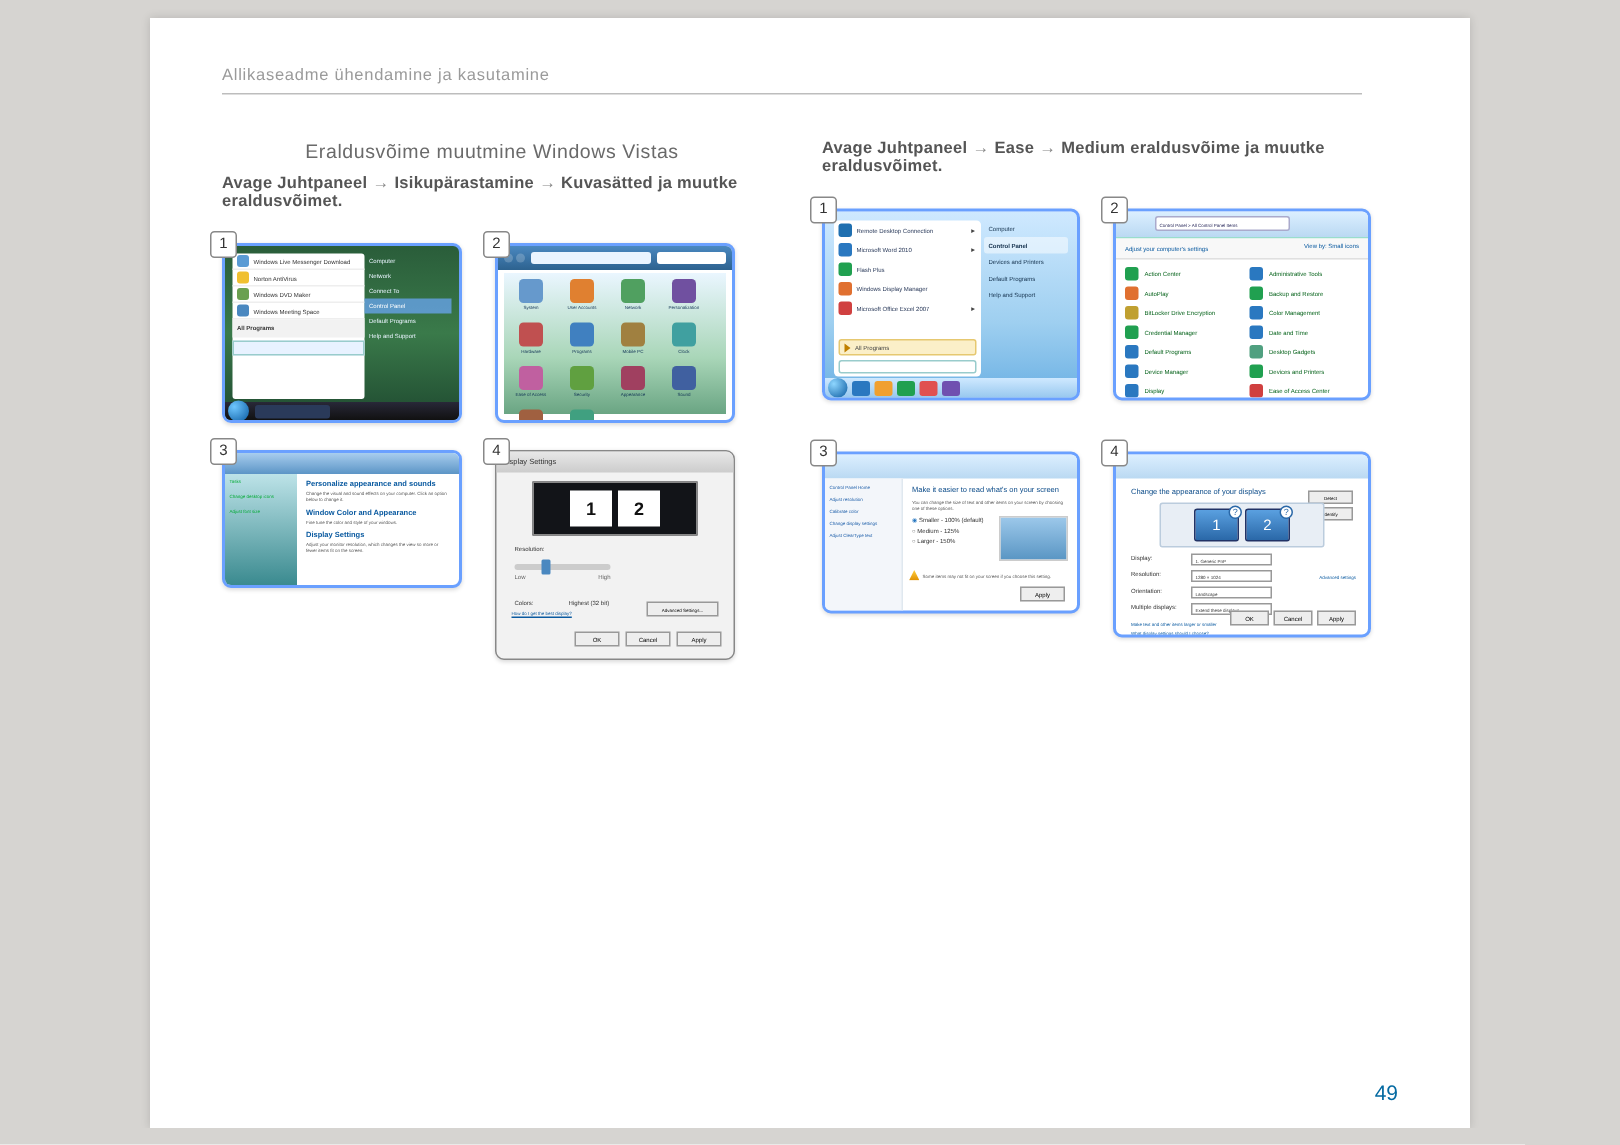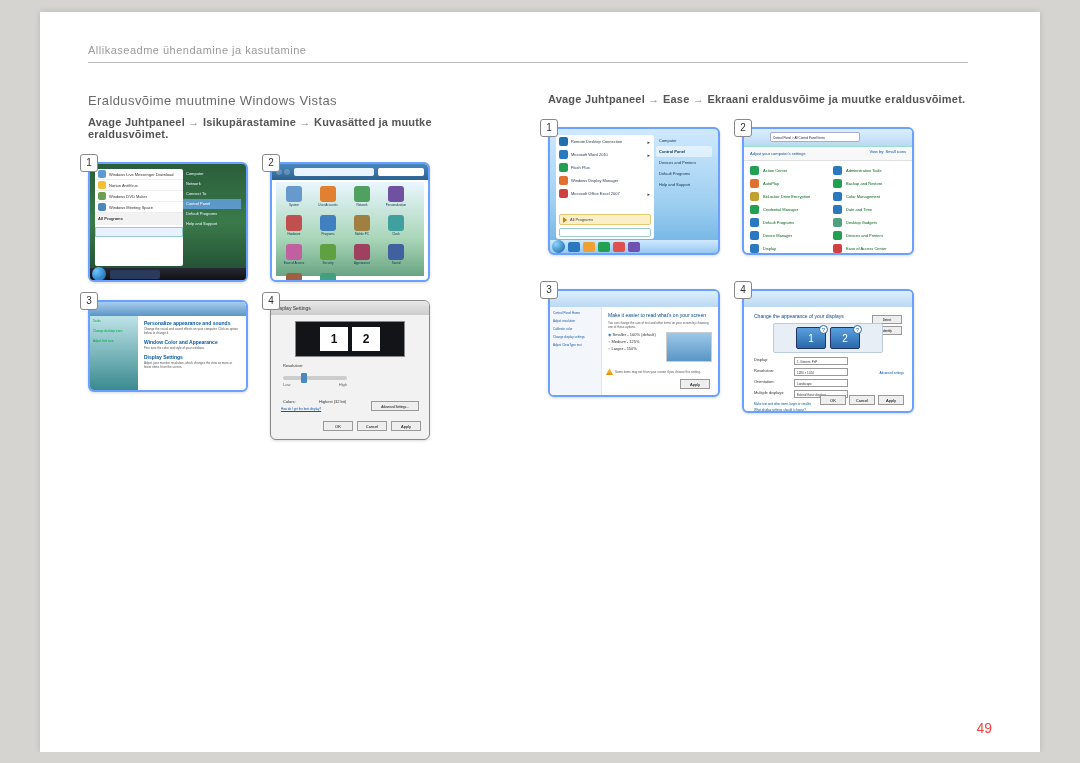--- a/index.html
+++ b/index.html
@@ -4,21 +4,21 @@
 <style>
   * { box-sizing: border-box; margin: 0; padding: 0; }
   body {
     background: #d6d4d1;
     font-family: Arial, Helvetica, sans-serif;
     display: flex;
     justify-content: center;
     padding-top: 12px;
   }
   .page {
-    width: 1000px;
+    width: 880px;
     height: 740px;
     background: #ffffff;
     box-shadow: 0 0 6px rgba(0,0,0,0.15);
     position: relative;
     padding: 32px 72px 24px 48px;
   }
   .header-line {
     font-size: 11px;
     color: #9a9a9a;
     letter-spacing: 0.5px;
@@ -32,20 +32,21 @@
   }
   .col {
     flex: 1;
     min-width: 0;
   }
   .sect-title {
     font-size: 13px;
     color: #6a6a6a;
     letter-spacing: 0.4px;
     margin-bottom: 8px;
+    text-align: center;
   }
   .sect-desc {
     font-size: 11px;
     color: #555;
     letter-spacing: 0.2px;
     margin-bottom: 22px;
     font-weight: bold;
   }
   .arrow {
     display: inline-block;
@@ -80,21 +81,21 @@
     text-align: center;
     line-height: 16px;
     color: #333;
     z-index: 5;
   }
   .page-num {
     position: absolute;
     bottom: 16px;
     right: 48px;
     font-size: 14px;
-    color: #ef4444;
+    color: #0369a1;
   }
 
   
   .vista1 { width: 160px; height: 120px; background: linear-gradient(180deg,#2a5d3a,#3a7a4a 50%,#1f4a30); position: relative; }
   .vista1 .leftpane { position:absolute; left:5px; top:5px; width:88px; height:97px; background:#fff; border-radius:2px; }
   .vista1 .leftpane .item { height:11px; border-bottom:1px solid #eee; display:flex; align-items:center; padding-left:3px; }
   .vista1 .leftpane .item .ic { width:8px; height:8px; border-radius:2px; margin-right:3px; }
   .vista1 .leftpane .item .tx { font-size:4px; color:#333; }
   .vista1 .leftpane .allprog { height:12px; background:#f2f2f2; font-size:4px; color:#333; padding-left:3px; line-height:12px; font-weight:bold; }
   .vista1 .leftpane .search { height:10px; margin-top:2px; background:#e8f2ff; border:1px solid #9cc; }
@@ -380,21 +381,21 @@
               <div class="b">Cancel</div>
               <div class="b">Apply</div>
             </div>
           </div>
         </div>
       </div>
     </div>
 
     <div class="col">
       <div class="sect-desc">
-        <span>Avage </span><b>Juhtpaneel</b><span class="arrow">→</span><b>Ease</b><span class="arrow">→</span><b>Ekraani eraldusvõime</b><span> ja muutke eraldusvõimet.</span>
+        <span>Avage </span><b>Juhtpaneel</b><span class="arrow">→</span><b>Ease</b><span class="arrow">→</span><b>Medium eraldusvõime</b><span> ja muutke eraldusvõimet.</span>
       </div>
 
       <div class="steps-row">
 
         <div class="step">
           <div class="num-badge">1</div>
           <div class="thumb win7-1">
             <div class="leftp">
               <div class="i">
                   <span class="ic" style="background:#1f6fb0"></span>

